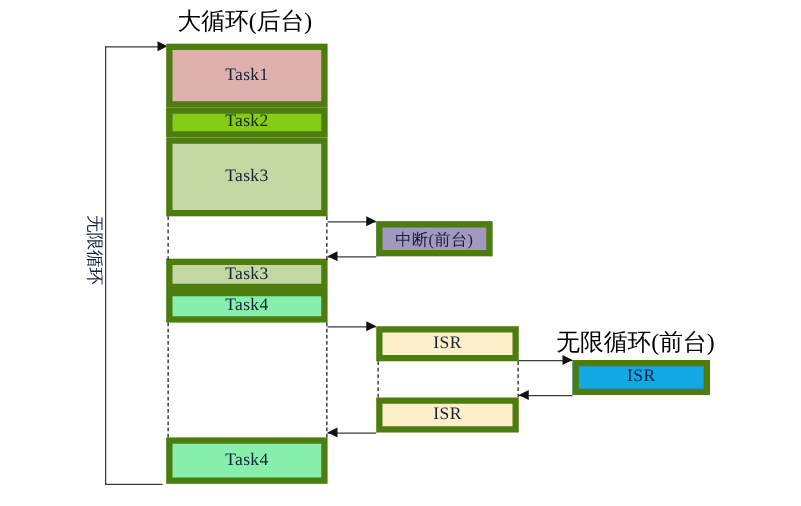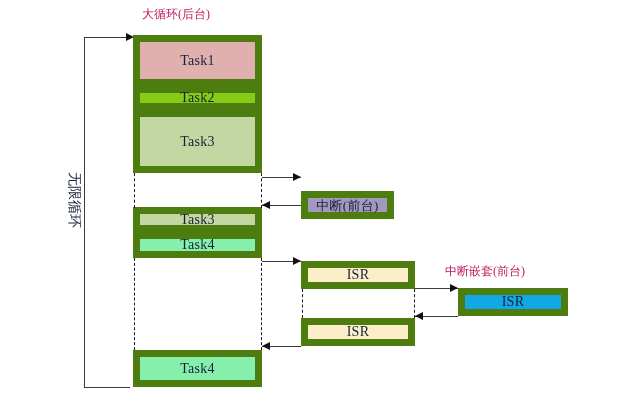--- a/index.html
+++ b/index.html
@@ -6,28 +6,28 @@
   body{
     width:641px;height:405px;background:#ffffff;
     font-family:"Liberation Serif","DejaVu Serif",serif;
     color:#1a1a2e;overflow:hidden;position:relative;
   }
   #canvas{position:absolute;left:0;top:0;width:641px;height:405px;}
 
   
   .box{
     position:absolute;box-sizing:border-box;
-    border:7px solid #4d7c0f;
+    border:5px solid #4d7c0f;
     display:flex;align-items:center;justify-content:center;
     font-size:14px;letter-spacing:.3px;line-height:1;
     color:#16213a;
   }
   .label{
     position:absolute;box-sizing:border-box;
-    font-size:12px;white-space:nowrap;color:#be185d;line-height:1;
+    font-size:19px;white-space:nowrap;color:#000000;line-height:1;
   }
   .vlabel{
     position:absolute;box-sizing:border-box;
     font-size:14px;white-space:nowrap;color:#16213a;line-height:1;
     transform-origin:left top;
     transform:rotate(90deg);
   }
   .hline{position:absolute;height:0;border-top:1px solid #3b3b3b;}
   .vline{position:absolute;width:0;border-left:1px solid #3b3b3b;}
   .vdash{position:absolute;width:0;border-left:1.4px dashed #1d1d1d;}
@@ -39,21 +39,21 @@
   .arrowL{
     border-top:4.5px solid transparent;border-bottom:4.5px solid transparent;
     border-right:8px solid #111111;
   }
 
   
   .f-task1{background:#e0b0ae;}
   .f-task2{background:#84cc16;}
   .f-task3{background:#c2d7a2;}
   .f-task4{background:#86efac;}
-  .f-int  {background:#a398bf;margin-top:14px;}
+  .f-int  {background:#a398bf;}
   .f-isr  {background:#fdeeca;}
   .f-nest {background:#12a7e5;}
 </style>
 </head>
 <body>
 
 <div id="canvas">
 
   <div class="label" style="left:142px;top:8px;">大循环(后台)</div>
 
@@ -94,21 +94,21 @@
   <div class="box f-isr" style="left:301px;top:261px;width:114px;height:28px;">ISR</div>
 
   <div class="vdash" style="left:302px;top:289px;height:29px;"></div>
   <div class="vdash" style="left:414px;top:289px;height:29px;"></div>
 
   <div class="box f-isr" style="left:301px;top:318px;width:114px;height:28px;">ISR</div>
 
   <div class="hline" style="left:262px;top:346px;width:39px;"></div>
   <div class="arrowL" style="left:262px;top:341.5px;"></div>
 
-  <div class="label" style="left:445px;top:265px;">中断嵌套(前台)</div>
+  <div class="label" style="left:445px;top:265px;">无限循环(前台)</div>
 
   <div class="hline" style="left:415px;top:288px;width:43px;"></div>
   <div class="arrowR" style="left:450px;top:283.5px;"></div>
 
   <div class="box f-nest" style="left:458px;top:288px;width:110px;height:28px;">ISR</div>
 
   <div class="hline" style="left:415px;top:316px;width:43px;"></div>
   <div class="arrowL" style="left:415px;top:311.5px;"></div>
 
 </div>

